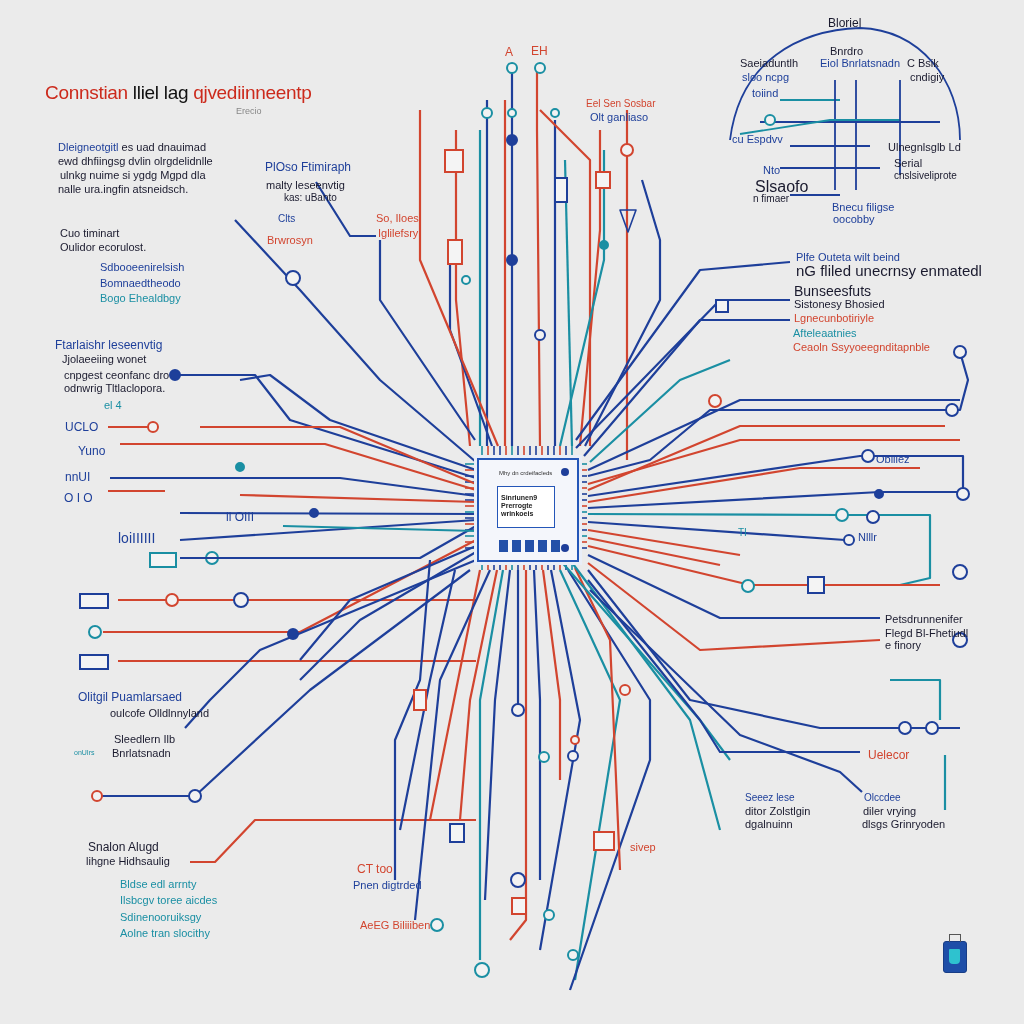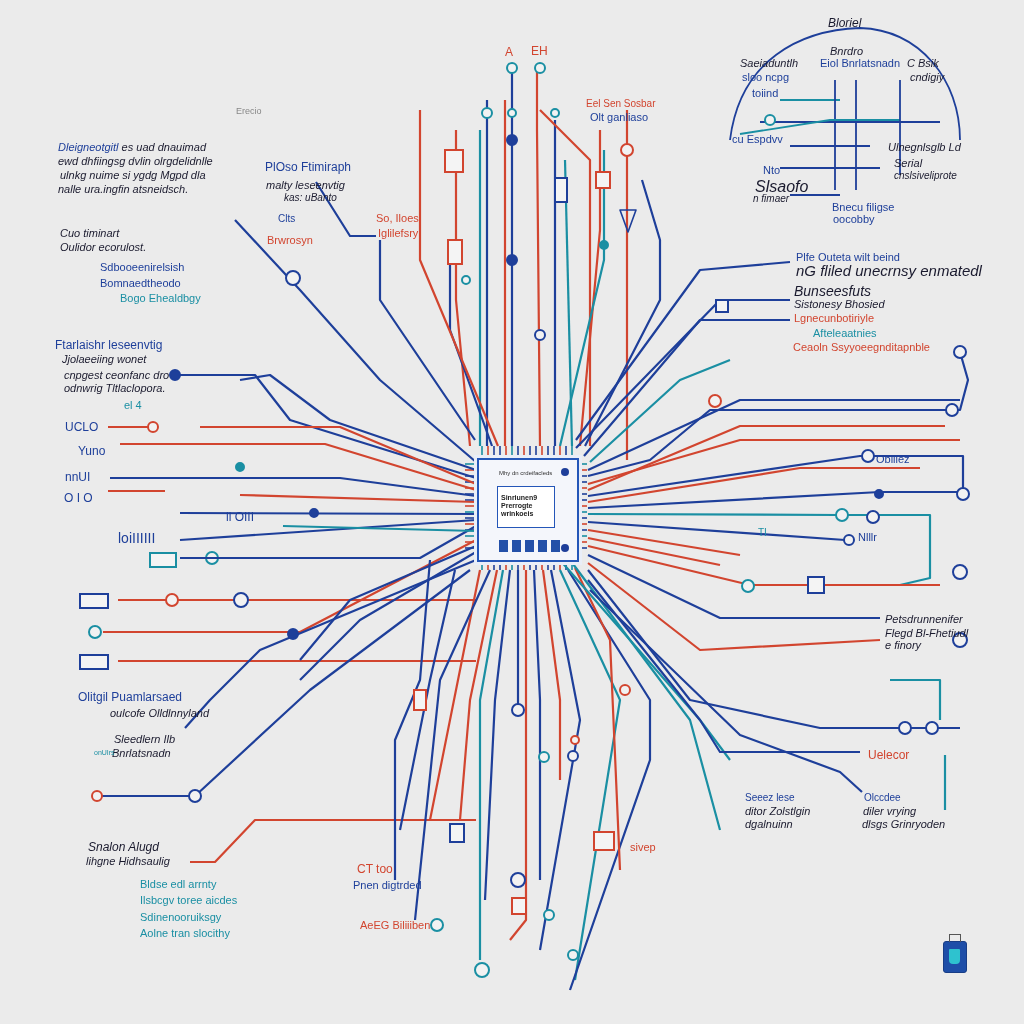--- a/index.html
+++ b/index.html
@@ -5,23 +5,23 @@
   html, body { margin: 0; padding: 0; }
   body {
     width: 1024px; height: 1024px; overflow: hidden;
     background: #ebebeb;
     font-family: "Liberation Sans", sans-serif;
     position: relative;
   }
   #stage { position: absolute; left: 0; top: 0; width: 1024px; height: 1024px; }
   .lbl { position: absolute; font-size: 11px; line-height: 14px; white-space: nowrap; }
   .blue { color: #1e3f9a; }
-  .dark { color: #1a1a2e; font-style: italic; }
+  .dark { color: #1a1a2e; }
   .red { color: #d2452f; }
-  .teal { color: #1a8fa3; margin-left: 20px; }
+  .teal { color: #1a8fa3; }
   .title { position: absolute; left: 45px; top: 38px; font-size: 21px; font-weight: bold; color: #111; letter-spacing: -0.3px; }
   .subtitle { position: absolute; left: 45px; top: 82px; font-size: 19px; color: #cc2a1c; letter-spacing: -0.3px; }
   .subtitle .mid { color: #111; }
   .small-tag { position: absolute; left: 236px; top: 106px; font-size: 9px; color: #888; }
 </style>
 </head>
 <body>
 
 <div id="stage">
   <svg id="wires" width="1024" height="1024" viewBox="0 0 1024 1024" style="position:absolute;left:0;top:0">
@@ -229,20 +229,23 @@
       <path d="M780 100 L840 100" fill="none" stroke="#1a8fa3" stroke-width="1.8" stroke-linejoin="round"></path>
       <path d="M835 80 L835 190 M856 80 L856 190" fill="none" stroke="#1e3f9a" stroke-width="1.8" stroke-linejoin="round"></path>
       <path d="M790 146 L870 146" fill="none" stroke="#1e3f9a" stroke-width="1.8" stroke-linejoin="round"></path>
       <path d="M740 134 L830 120 L900 120" fill="none" stroke="#1a8fa3" stroke-width="1.8" stroke-linejoin="round"></path>
       <path d="M780 168 L880 168" fill="none" stroke="#1e3f9a" stroke-width="1.8" stroke-linejoin="round"></path>
       <path d="M790 195 L840 195" fill="none" stroke="#1e3f9a" stroke-width="1.8" stroke-linejoin="round"></path>
       <path d="M900 80 L900 175" fill="none" stroke="#1e3f9a" stroke-width="1.8" stroke-linejoin="round"></path>
       <circle cx="770" cy="120" r="5" fill="#f2f2f2" stroke="#1a8fa3" stroke-width="2"></circle>
     </svg>
 
+  <div class="subtitle">
+    <span>Connstian</span><span class="mid"> lliel lag </span><span>qjvediinneentp</span>
+  </div>
   <div class="small-tag">Erecio</div>
 
   <div class="lbl dark" style="left:58px;top:140px">
     <span class="blue">Dleigneotgitl</span><span> es uad dnauimad</span>
   </div>
   <div class="lbl dark" style="left:58px;top:154px">ewd dhfiingsg dvlin olrgdelidnlle</div>
   <div class="lbl dark" style="left:60px;top:168px">ulnkg nuime si ygdg Mgpd dla</div>
   <div class="lbl dark" style="left:58px;top:182px">nalle ura.ingfin atsneidsch.</div>
 
   <div class="lbl dark" style="left:60px;top:226px">Cuo timinart</div>

